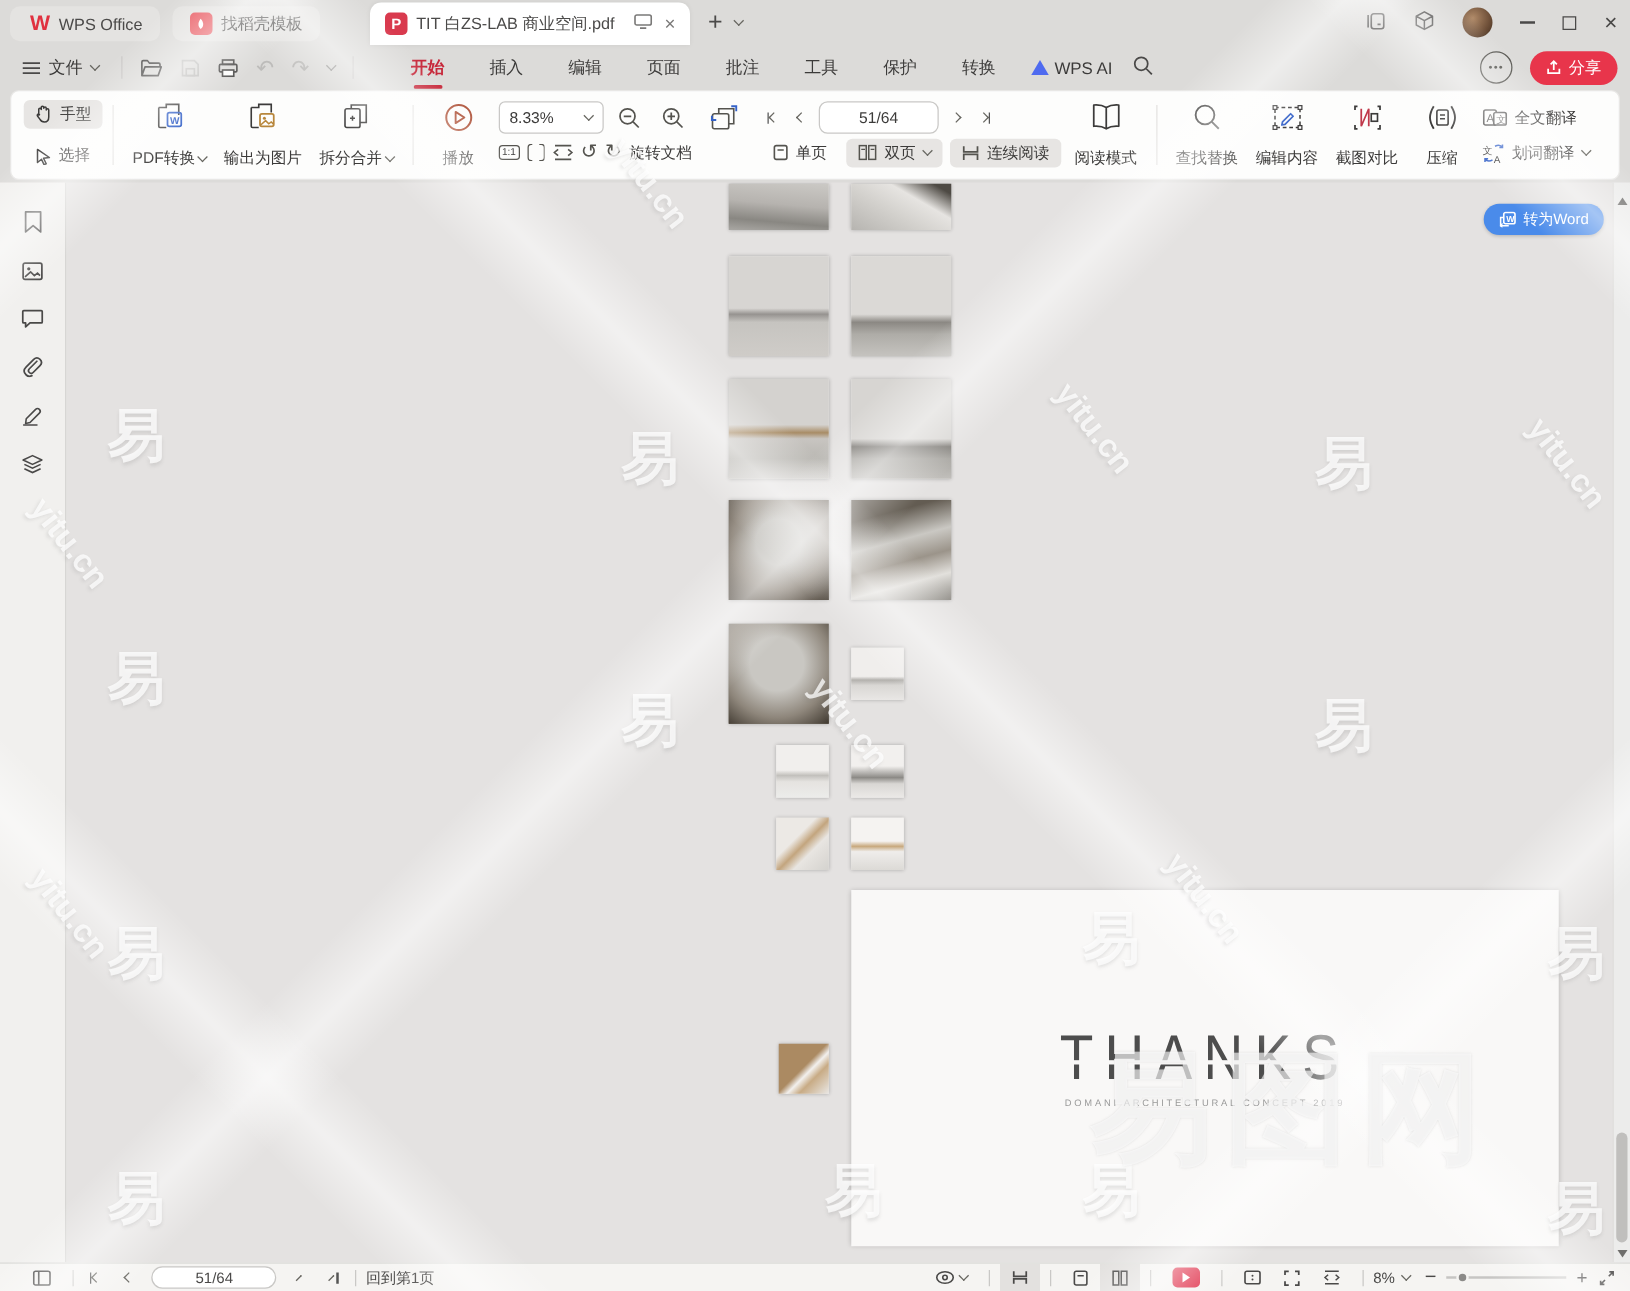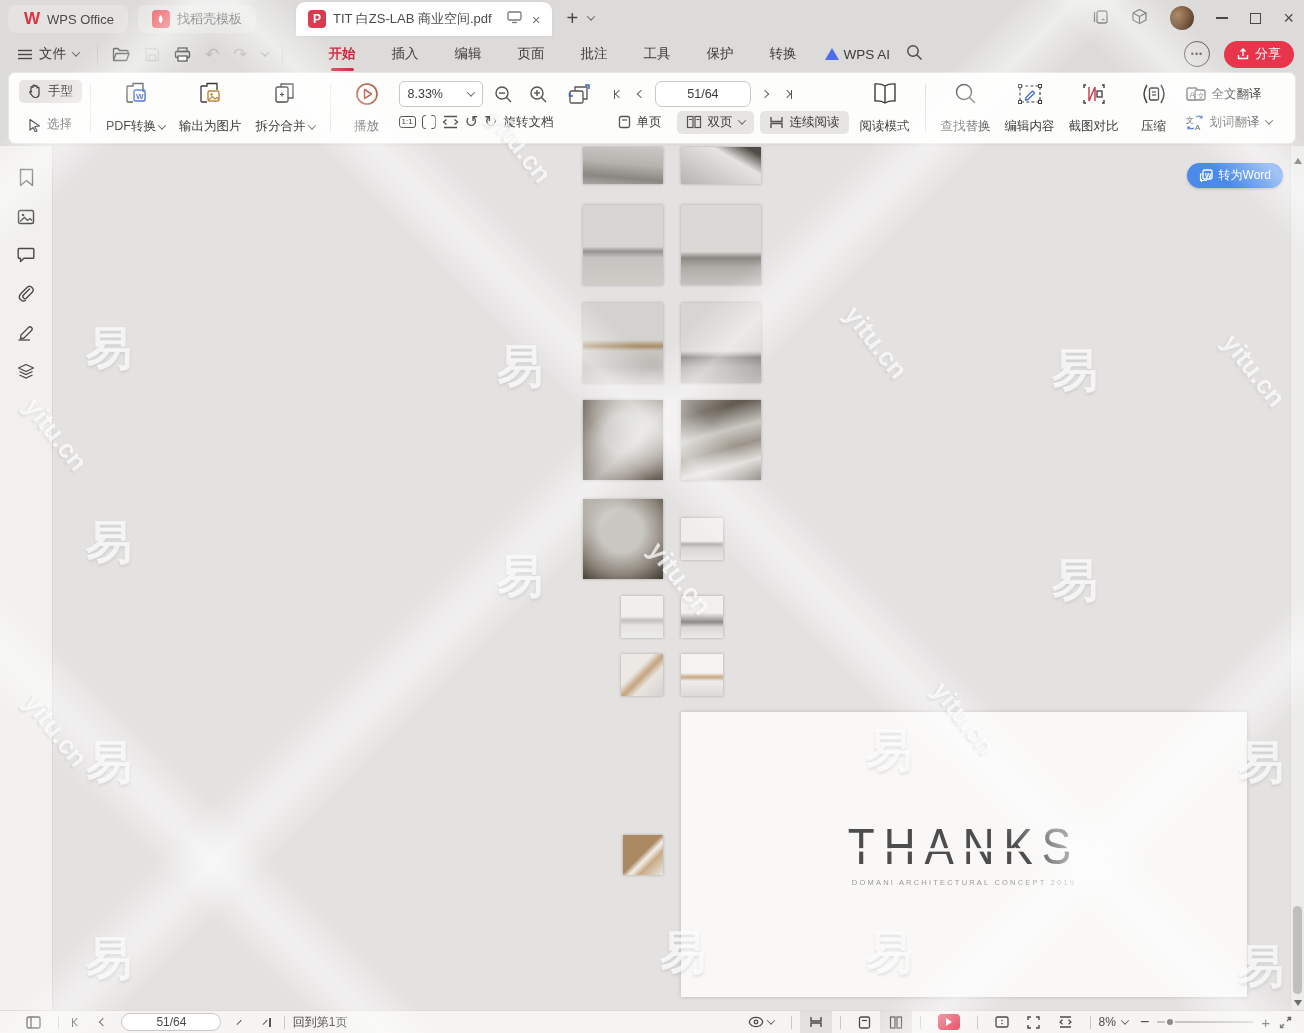--- a/index.html
+++ b/index.html
@@ -723,13 +723,14 @@
   <span class="yi" style="left:1238px;top:732px;">易</span>
   <span class="yi" style="left:1238px;top:936px;">易</span>
   <span class="yi" style="left:660px;top:922px;">易</span>
   <span class="site" style="left:42px;top:392px;">yitu.cn</span>
   <span class="site" style="left:42px;top:688px;">yitu.cn</span>
   <span class="site" style="left:506px;top:104px;">yitu.cn</span>
   <span class="site" style="left:666px;top:536px;">yitu.cn</span>
   <span class="site" style="left:950px;top:676px;">yitu.cn</span>
   <span class="site" style="left:1240px;top:328px;">yitu.cn</span>
   <span class="site" style="left:862px;top:300px;">yitu.cn</span>
+  <span class="brand" style="left:872px;top:822px;">易图网</span>
 </div>
 
 </body></html>

